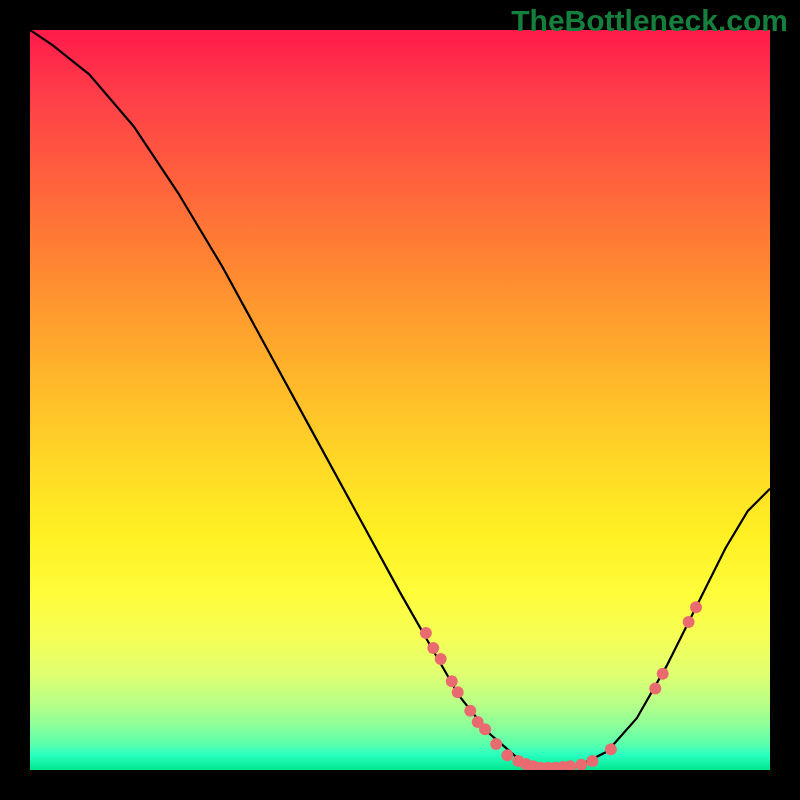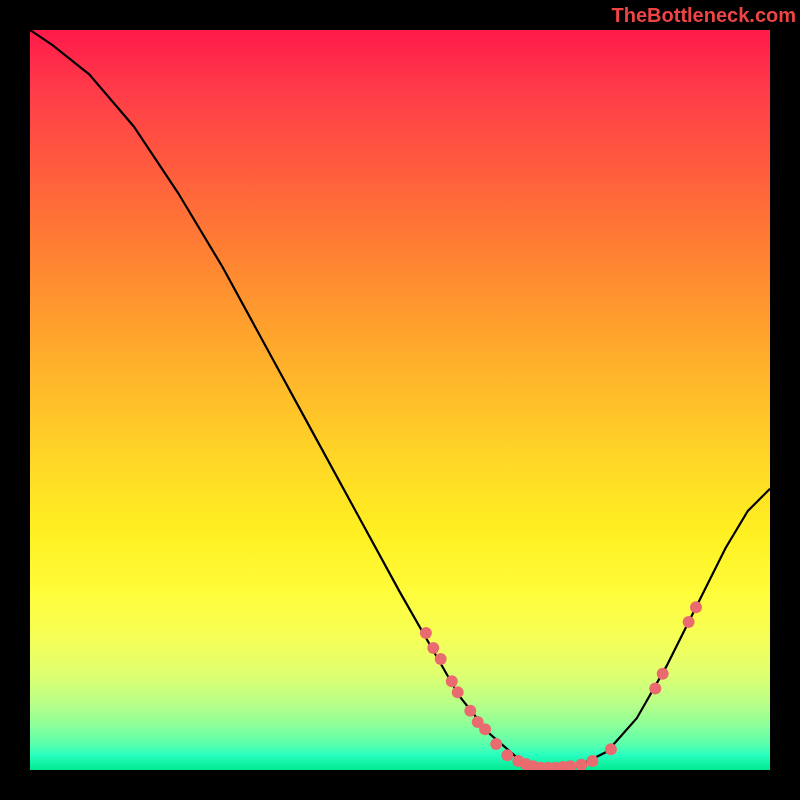--- a/index.html
+++ b/index.html
@@ -6,23 +6,23 @@
   body {
     width: 800px;
     height: 800px;
     background: #000;
     position: relative;
     font-family: Arial, sans-serif;
   }
   .watermark {
     position: absolute;
     top: 4px;
-    right: 4px;
-    color: #ef4444;
-    font-size: 20px;
+    right: 12px;
+    color: #15803d;
+    font-size: 30px;
     font-weight: bold;
     z-index: 10;
   }
   .plot-area {
     position: absolute;
     left: 30px;
     top: 30px;
     width: 740px;
     height: 740px;
     background: linear-gradient(to bottom,

